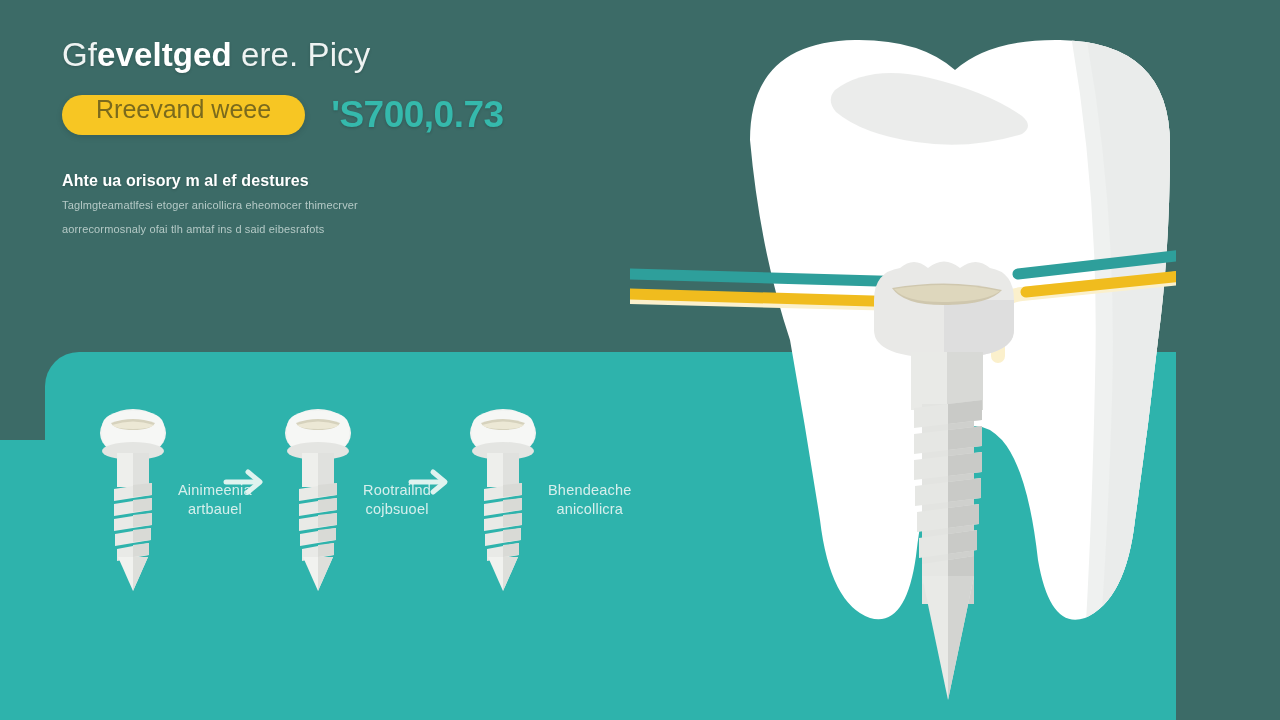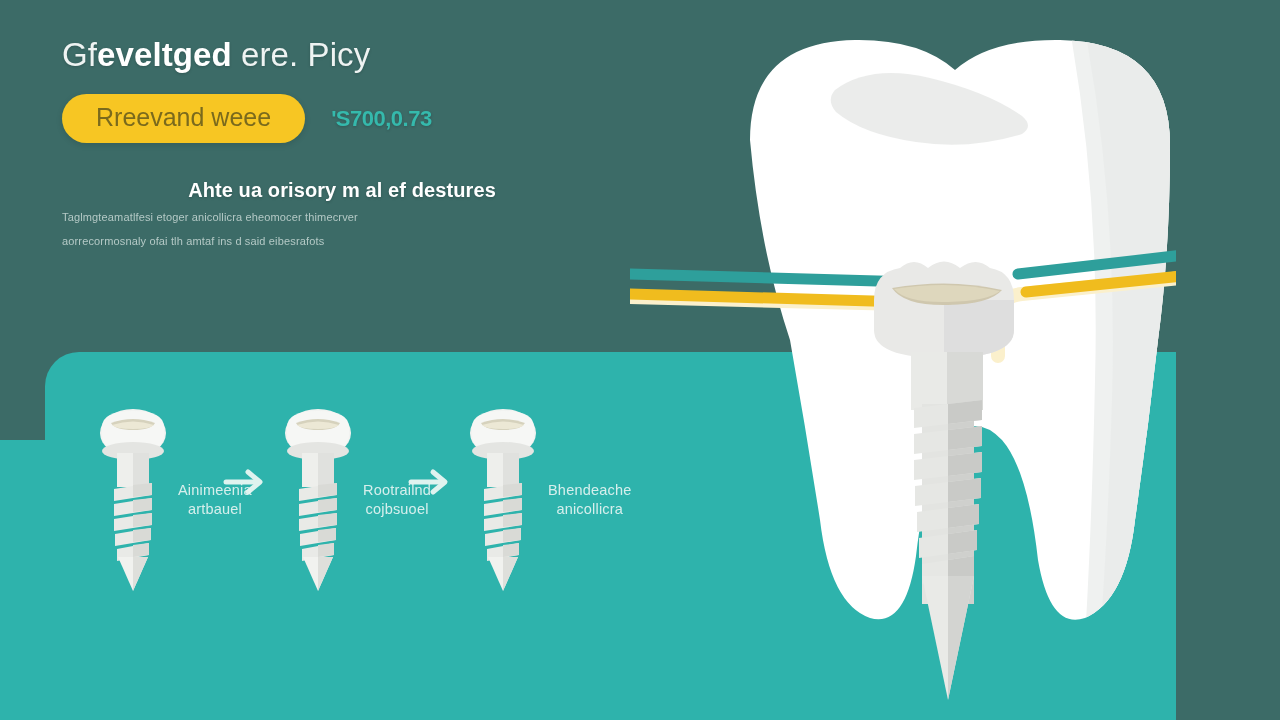--- a/index.html
+++ b/index.html
@@ -51,38 +51,37 @@
     white-space:nowrap;
   }
 
   
   #badge-row{
     margin-top:18px; display:flex; align-items:center; gap:26px;
   }
   #badge{
     background:#f7c623; color:#7a6a1d;
     font-size:25px; font-weight:500;
-    padding:9px 34px 11px 34px;
+    padding:0 34px 11px 34px;
     border-radius:26px;
     box-shadow:0 2px 6px rgba(0,0,0,.12);
     white-space:nowrap;
   }
   #price{
-    color:#35b9ac; font-size:22px; font-weight:700;
+    color:#35b9ac; font-size:37px; font-weight:700;
     letter-spacing:-.5px; white-space:nowrap;
     text-shadow:0 1px 3px rgba(0,0,0,.2);
   }
 
   
   #body-block{ margin-top:36px; }
   #body-title{
-    font-size:20px; font-weight:700; color:#ffffff;
+    font-size:16px; font-weight:700; color:#ffffff;
     letter-spacing:.1px; white-space:nowrap;
     text-shadow:0 1px 3px rgba(0,0,0,.2);
-    text-align:center;
   }
   .body-line{
     margin-top:7px;
     font-size:11px; line-height:1.55; color:#cfdedb;
     opacity:.82; letter-spacing:.15px; white-space:nowrap;
     filter:blur(.35px);
   }
 
   
   #steps{

